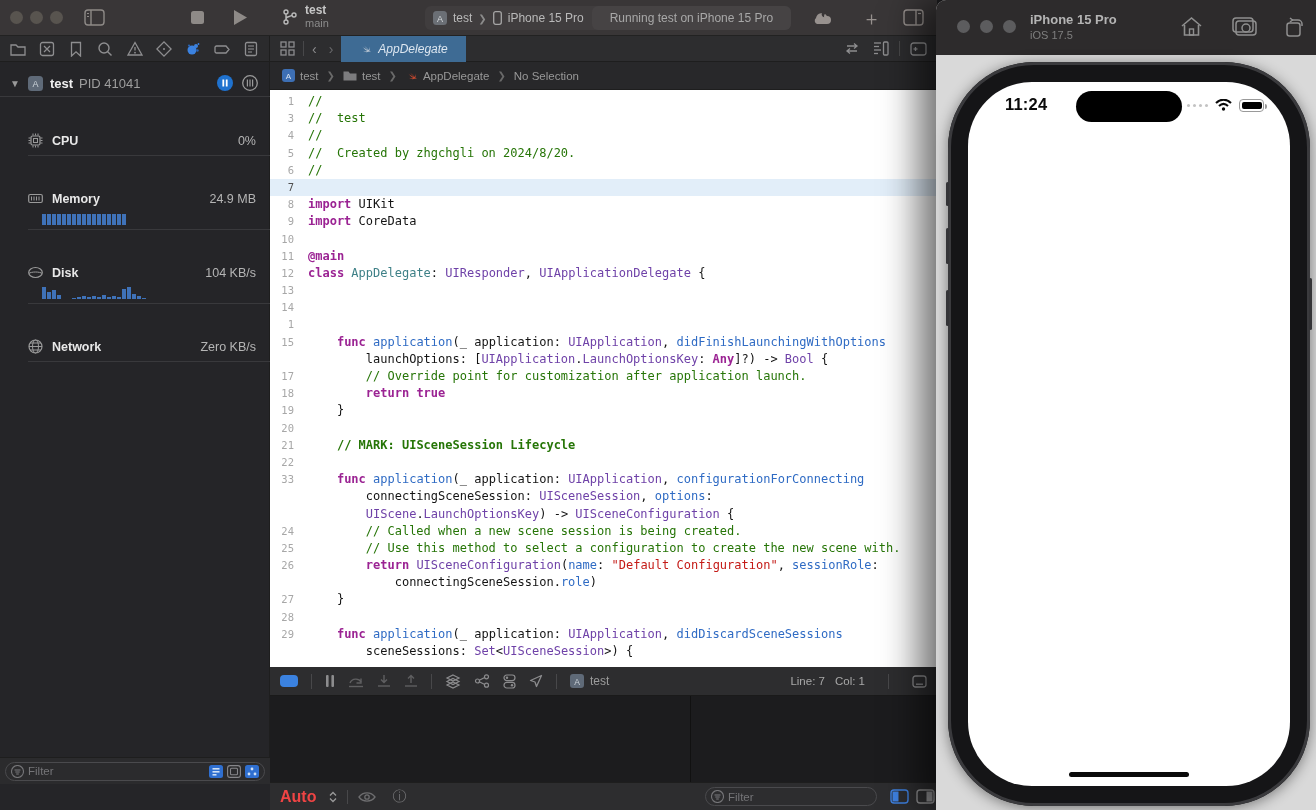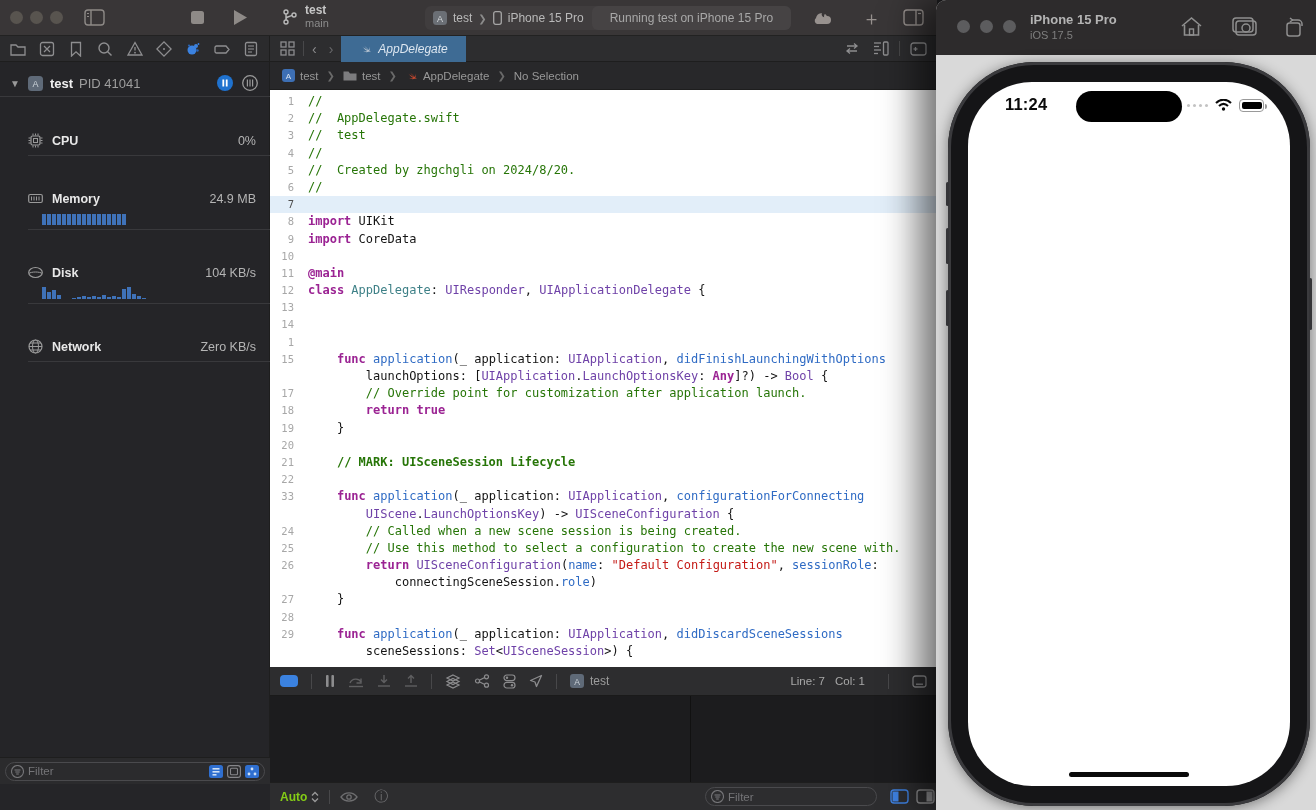--- a/index.html
+++ b/index.html
@@ -58,21 +58,21 @@
   .seg-f { color:#2f6bc4; }
   .seg-pc{ color:#3e8087; }
 
   #debugbar { position:absolute; left:270px; top:667px; width:667px; height:29px; background:#2d2d2f; border-bottom:1px solid #1a1a1a; display:flex; align-items:center; padding:0 10px; gap:13px; }
   .dbg-sep { width:1px; height:15px; background:#48484a; }
   #dbg-app { display:flex; align-items:center; gap:6px; color:#9c9c9c; font-size:12px; }
   #linecol { margin-left:auto; color:#a8a8a8; font-size:11.5px; display:flex; gap:10px; }
   #debug-area { position:absolute; left:270px; top:696px; width:667px; height:86px; background:#1c1c1e; }
   #debug-split { position:absolute; left:420px; top:0; width:1px; height:86px; background:#111; }
   #consolebar { position:absolute; left:270px; top:782px; width:667px; height:28px; background:#2d2d2f; border-top:1px solid #1e1e1e; display:flex; align-items:center; padding:0 10px; }
-  #auto-dd { display:flex; align-items:center; gap:4px; color:#84cc16; font-size:12px; font-weight:bold; }
+  #auto-dd { display:flex; align-items:center; gap:13px; color:#ef4444; font-size:16px; font-weight:bold; }
   .cb-sep { width:1px; height:14px; background:#48484a; margin:0 10px; }
 
   .icon { display:inline-block; line-height:0; }
   svg { display:block; }
 
   
   #sim { position:absolute; left:936px; top:0; width:380px; height:810px; background:#d9d9d9; border-top-left-radius:10px; box-shadow:-18px 0 36px rgba(0,0,0,.55); }
   #sim-title { position:absolute; left:0; top:0; width:380px; height:55px; background:#2d2b2c; border-top-left-radius:10px; }
   .sim-dot { position:absolute; top:20px; width:13px; height:13px; border-radius:50%; background:#5c5c5e; }
   #sim-name { position:absolute; left:94px; top:12px; color:#b4b4b4; font-size:13px; font-weight:bold; }
@@ -463,21 +463,20 @@
         <span>AppDelegate</span>
       </span>
       <span class="crumb-sep">❯</span>
       <span class="crumb">
         <span>No Selection</span>
       </span>
     </div>
 
   <div id="code-area" style="padding-top: 3px;">
       <div class="code-line"><span class="gut">1</span><span class="seg-c">//</span></div>
-      <div class="code-line"><span class="gut">2</span><span class="seg-c">//  AppDelegate.swift</span></div>
       <div class="code-line"><span class="gut">3</span><span class="seg-c">//  test</span></div>
       <div class="code-line"><span class="gut">4</span><span class="seg-c">//</span></div>
       <div class="code-line"><span class="gut">5</span><span class="seg-c">//  Created by zhgchgli on 2024/8/20.</span></div>
       <div class="code-line"><span class="gut">6</span><span class="seg-c">//</span></div>
       <div class="code-line hl"><span class="gut">7</span></div>
       <div class="code-line"><span class="gut">8</span><span class="seg-k">import</span><span class="seg-p"> UIKit</span></div>
       <div class="code-line"><span class="gut">9</span><span class="seg-k">import</span><span class="seg-p"> CoreData</span></div>
       <div class="code-line"><span class="gut">10</span></div>
       <div class="code-line"><span class="gut">11</span><span class="seg-k">@main</span></div>
       <div class="code-line"><span class="gut">12</span><span class="seg-k">class</span><span class="seg-p"> </span><span class="seg-pc">AppDelegate</span><span class="seg-p">: </span><span class="seg-t">UIResponder</span><span class="seg-p">, </span><span class="seg-t">UIApplicationDelegate</span><span class="seg-p"> {</span></div>
@@ -486,20 +485,21 @@
       <div class="code-line"><span class="gut">1</span></div>
       <div class="code-line"><span class="gut">15</span><span class="seg-p">    </span><span class="seg-k">func</span><span class="seg-p"> </span><span class="seg-f">application</span><span class="seg-p">(_ application: </span><span class="seg-t">UIApplication</span><span class="seg-p">, </span><span class="seg-f">didFinishLaunchingWithOptions</span></div>
       <div class="code-line"><span class="gut"></span><span class="seg-p">        launchOptions: [</span><span class="seg-t">UIApplication</span><span class="seg-p">.</span><span class="seg-t">LaunchOptionsKey</span><span class="seg-p">: </span><span class="seg-k">Any</span><span class="seg-p">]?) -&gt; </span><span class="seg-t">Bool</span><span class="seg-p"> {</span></div>
       <div class="code-line"><span class="gut">17</span><span class="seg-c">        // Override point for customization after application launch.</span></div>
       <div class="code-line"><span class="gut">18</span><span class="seg-p">        </span><span class="seg-k">return</span><span class="seg-p"> </span><span class="seg-k">true</span></div>
       <div class="code-line"><span class="gut">19</span><span class="seg-p">    }</span></div>
       <div class="code-line"><span class="gut">20</span></div>
       <div class="code-line"><span class="gut">21</span><span class="seg-p">    </span><span class="seg-cb">// MARK: UISceneSession Lifecycle</span></div>
       <div class="code-line"><span class="gut">22</span></div>
       <div class="code-line"><span class="gut">33</span><span class="seg-p">    </span><span class="seg-k">func</span><span class="seg-p"> </span><span class="seg-f">application</span><span class="seg-p">(_ application: </span><span class="seg-t">UIApplication</span><span class="seg-p">, </span><span class="seg-f">configurationForConnecting</span></div>
+      <div class="code-line"><span class="gut"></span><span class="seg-p">        connectingSceneSession: </span><span class="seg-t">UISceneSession</span><span class="seg-p">, </span><span class="seg-f">options</span><span class="seg-p">:</span></div>
       <div class="code-line"><span class="gut"></span><span class="seg-p">        </span><span class="seg-t">UIScene</span><span class="seg-p">.</span><span class="seg-t">LaunchOptionsKey</span><span class="seg-p">) -&gt; </span><span class="seg-t">UISceneConfiguration</span><span class="seg-p"> {</span></div>
       <div class="code-line"><span class="gut">24</span><span class="seg-c">        // Called when a new scene session is being created.</span></div>
       <div class="code-line"><span class="gut">25</span><span class="seg-c">        // Use this method to select a configuration to create the new scene with.</span></div>
       <div class="code-line"><span class="gut">26</span><span class="seg-p">        </span><span class="seg-k">return</span><span class="seg-p"> </span><span class="seg-t">UISceneConfiguration</span><span class="seg-p">(</span><span class="seg-f">name</span><span class="seg-p">: </span><span class="seg-s">"Default Configuration"</span><span class="seg-p">, </span><span class="seg-f">sessionRole</span><span class="seg-p">:</span></div>
       <div class="code-line"><span class="gut"></span><span class="seg-p">            connectingSceneSession.</span><span class="seg-f">role</span><span class="seg-p">)</span></div>
       <div class="code-line"><span class="gut">27</span><span class="seg-p">    }</span></div>
       <div class="code-line"><span class="gut">28</span></div>
       <div class="code-line"><span class="gut">29</span><span class="seg-p">    </span><span class="seg-k">func</span><span class="seg-p"> </span><span class="seg-f">application</span><span class="seg-p">(_ application: </span><span class="seg-t">UIApplication</span><span class="seg-p">, </span><span class="seg-f">didDiscardSceneSessions</span></div>
       <div class="code-line"><span class="gut"></span><span class="seg-p">        sceneSessions: </span><span class="seg-t">Set</span><span class="seg-p">&lt;</span><span class="seg-t">UISceneSession</span><span class="seg-p">&gt;) {</span></div>
     </div>

